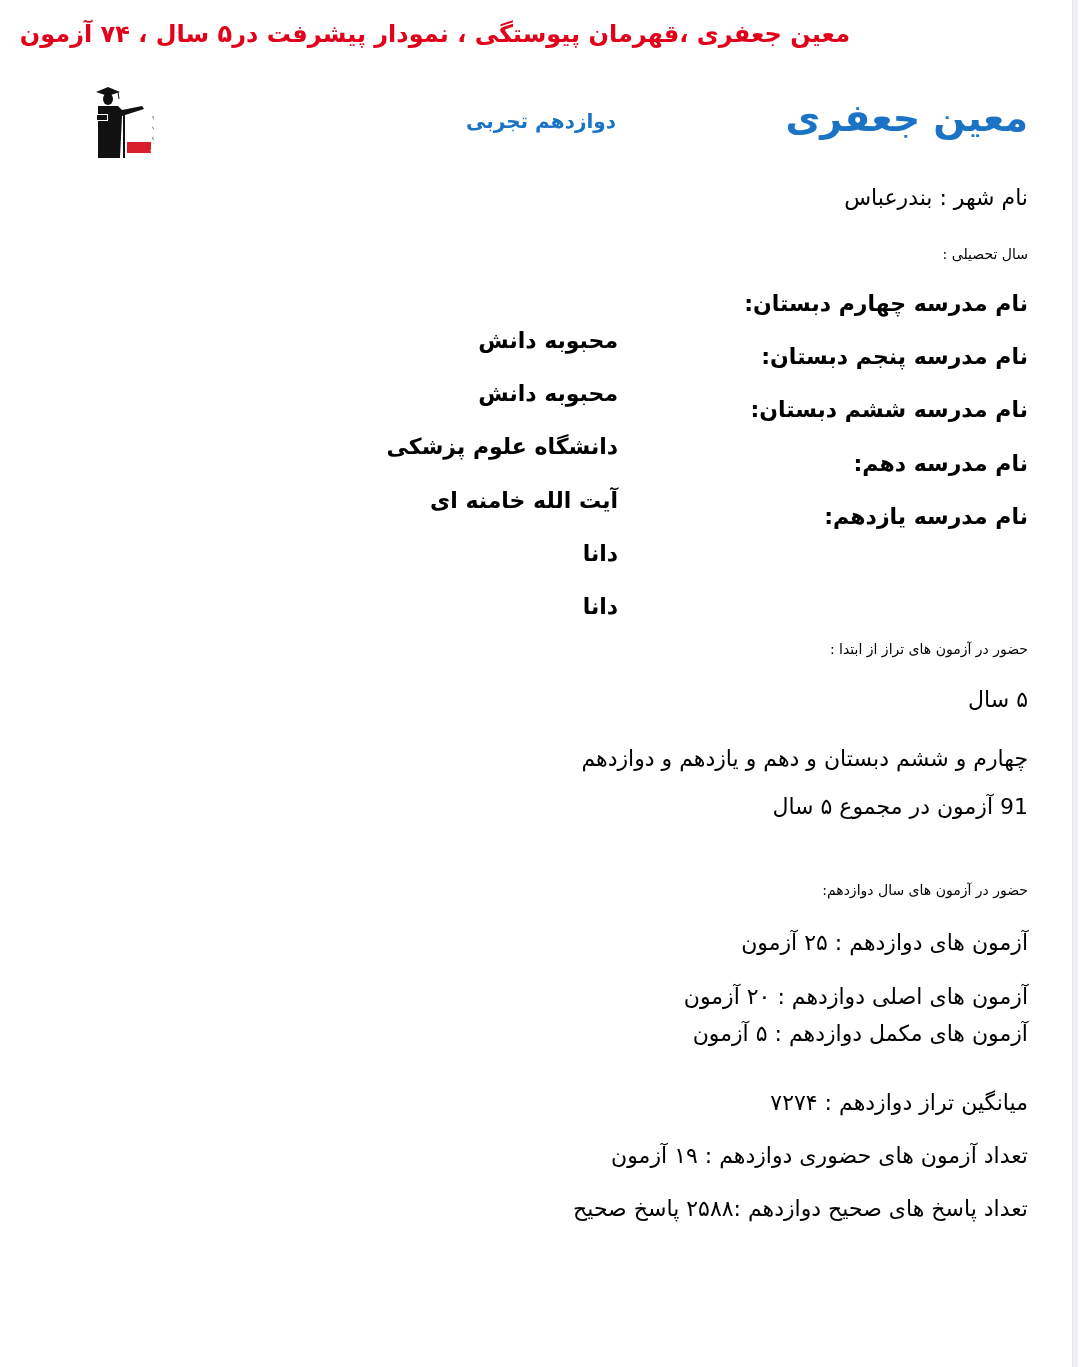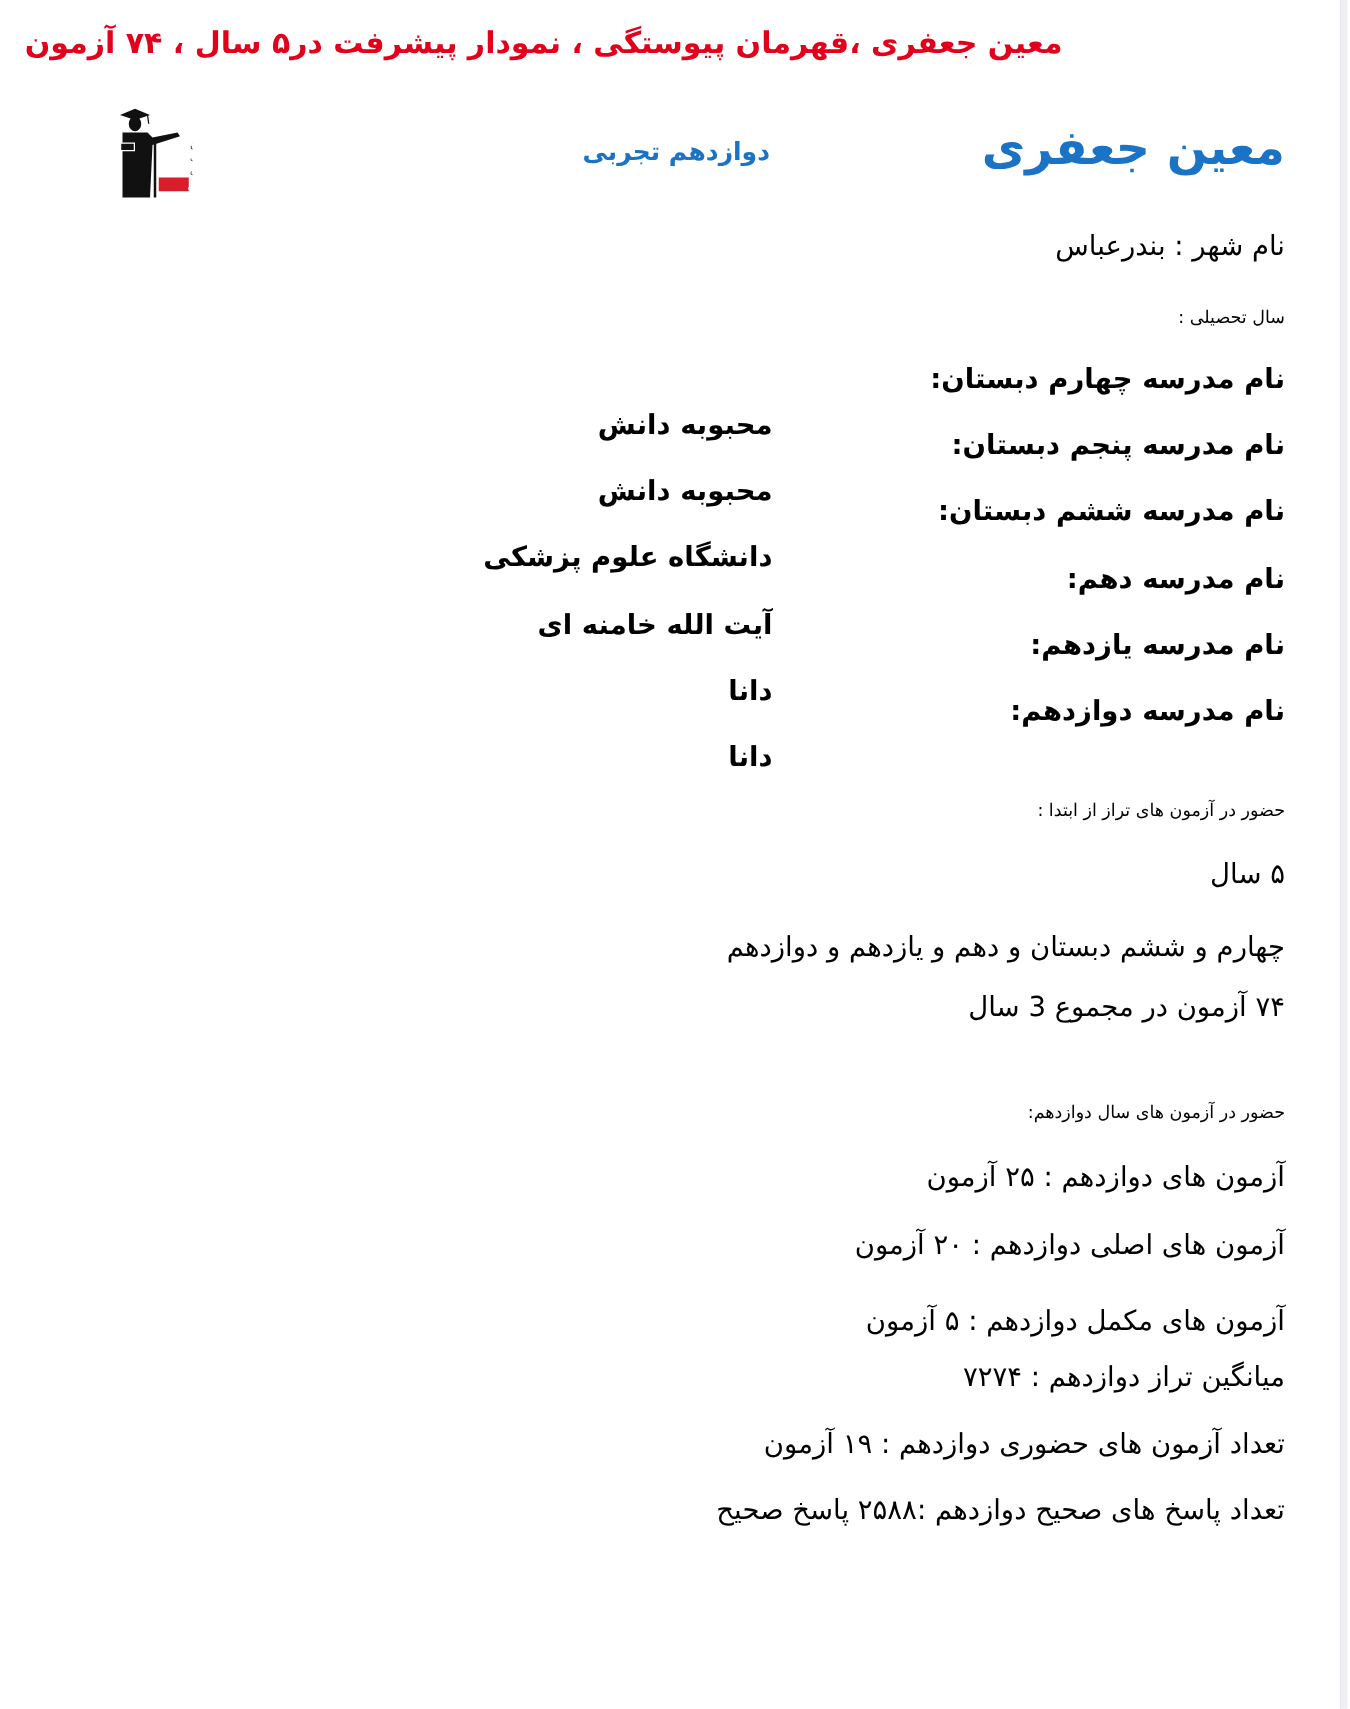--- a/index.html
+++ b/index.html
@@ -150,33 +150,32 @@
   </div>
   <div class="school-row" style="top:446px;">
     <span class="label">نام مدرسه دهم:</span>
     <span class="value">آیت الله خامنه ای</span>
   </div>
   <div class="school-row" style="top:499px;">
     <span class="label">نام مدرسه یازدهم:</span>
     <span class="value">دانا</span>
   </div>
   <div class="school-row" style="top:552px;">
-    <span class="label">نام مدرسه دوازدهم:</span>
     <span class="value">دانا</span>
   </div>
 </div>
 
 <div>
   <div class="line red-heading" style="top:631px;">حضور در آزمون های تراز از ابتدا :</div>
   <div class="line" style="top:682px;">۵ سال</div>
   <div class="line" style="top:741px;text-align:center;">چهارم و ششم دبستان و دهم و یازدهم و دوازدهم</div>
-  <div class="line" style="top:789px;">۷۴ آزمون در مجموع 3 سال</div>
+  <div class="line" style="top:789px;">91 آزمون در مجموع ۵ سال</div>
 </div>
 
 <div>
   <div class="line red-heading" style="top:872px;">حضور در آزمون های سال دوازدهم:</div>
   <div class="line" style="top:925px;">آزمون های دوازدهم : ۲۵ آزمون</div>
   <div class="line" style="top:979px;">آزمون های اصلی دوازدهم : ۲۰ آزمون</div>
-  <div class="line" style="top:1040px;margin-left:48px;">آزمون های مکمل دوازدهم : ۵ آزمون</div>
+  <div class="line" style="top:1016px;margin-left:48px;">آزمون های مکمل دوازدهم : ۵ آزمون</div>
   <div class="line" style="top:1085px;">میانگین تراز دوازدهم : ۷۲۷۴</div>
   <div class="line" style="top:1138px;">تعداد آزمون های حضوری دوازدهم : ۱۹ آزمون</div>
   <div class="line" style="top:1191px;">تعداد پاسخ های صحیح دوازدهم :۲۵۸۸ پاسخ صحیح</div>
 </div>
 
 </body></html>

